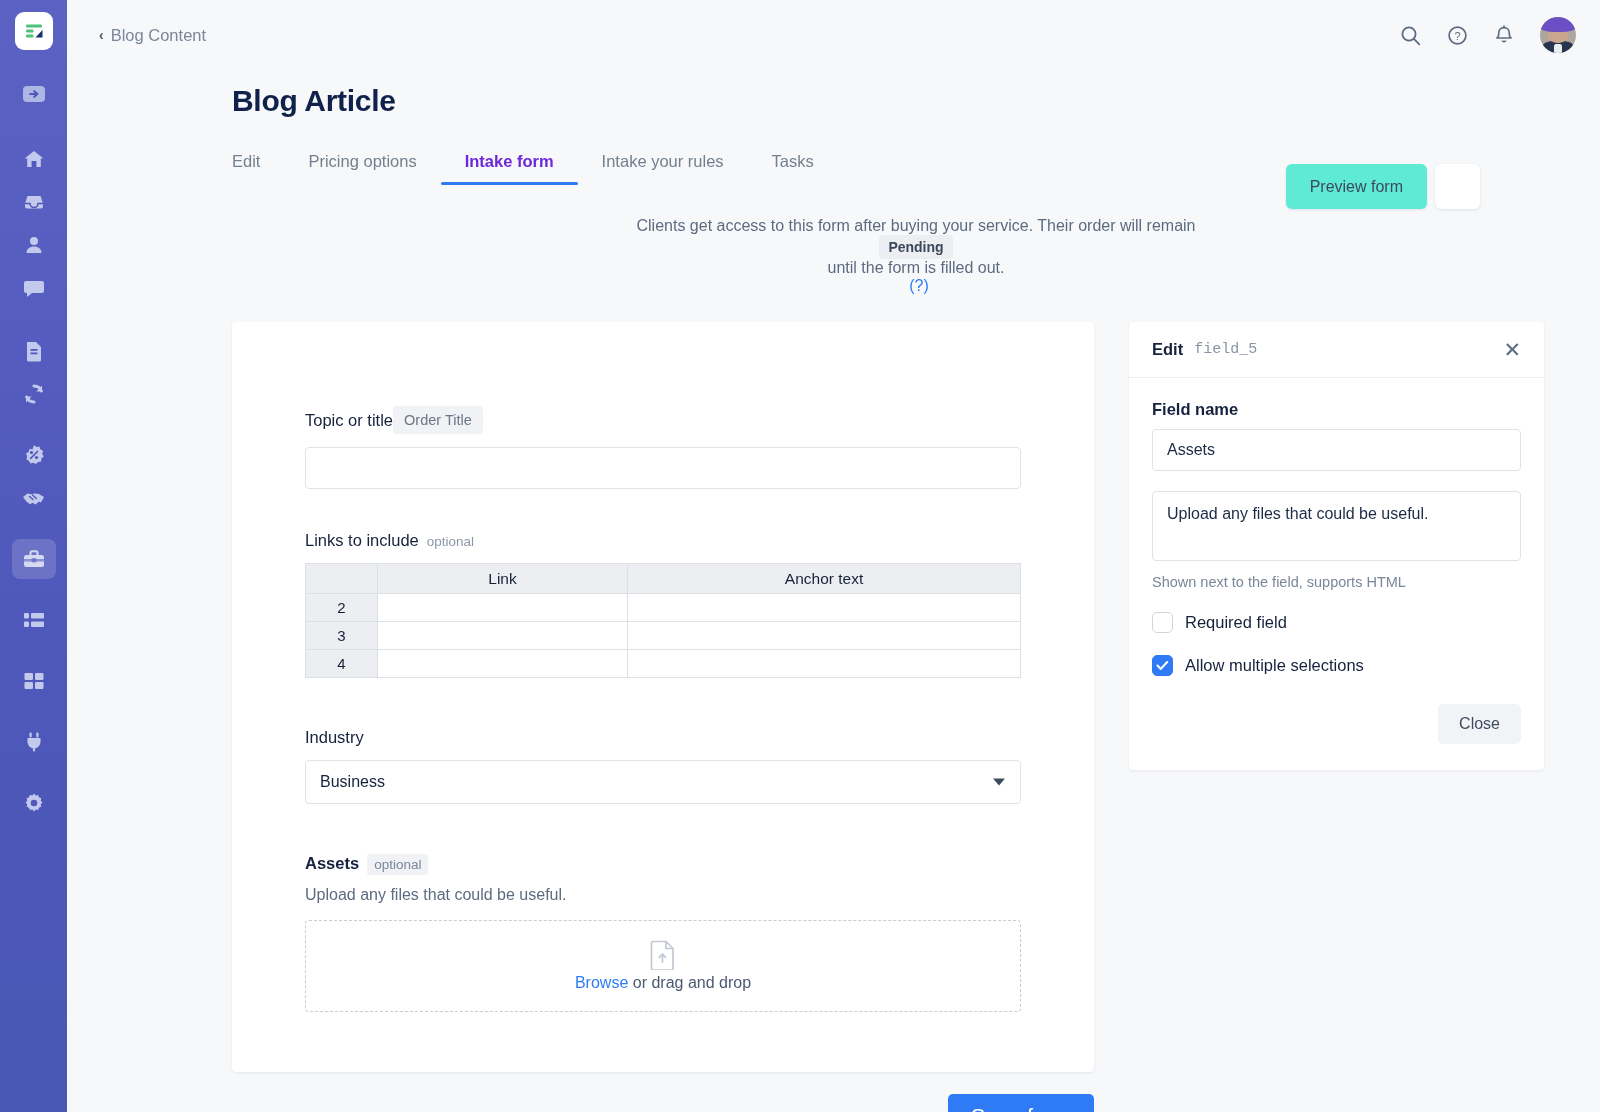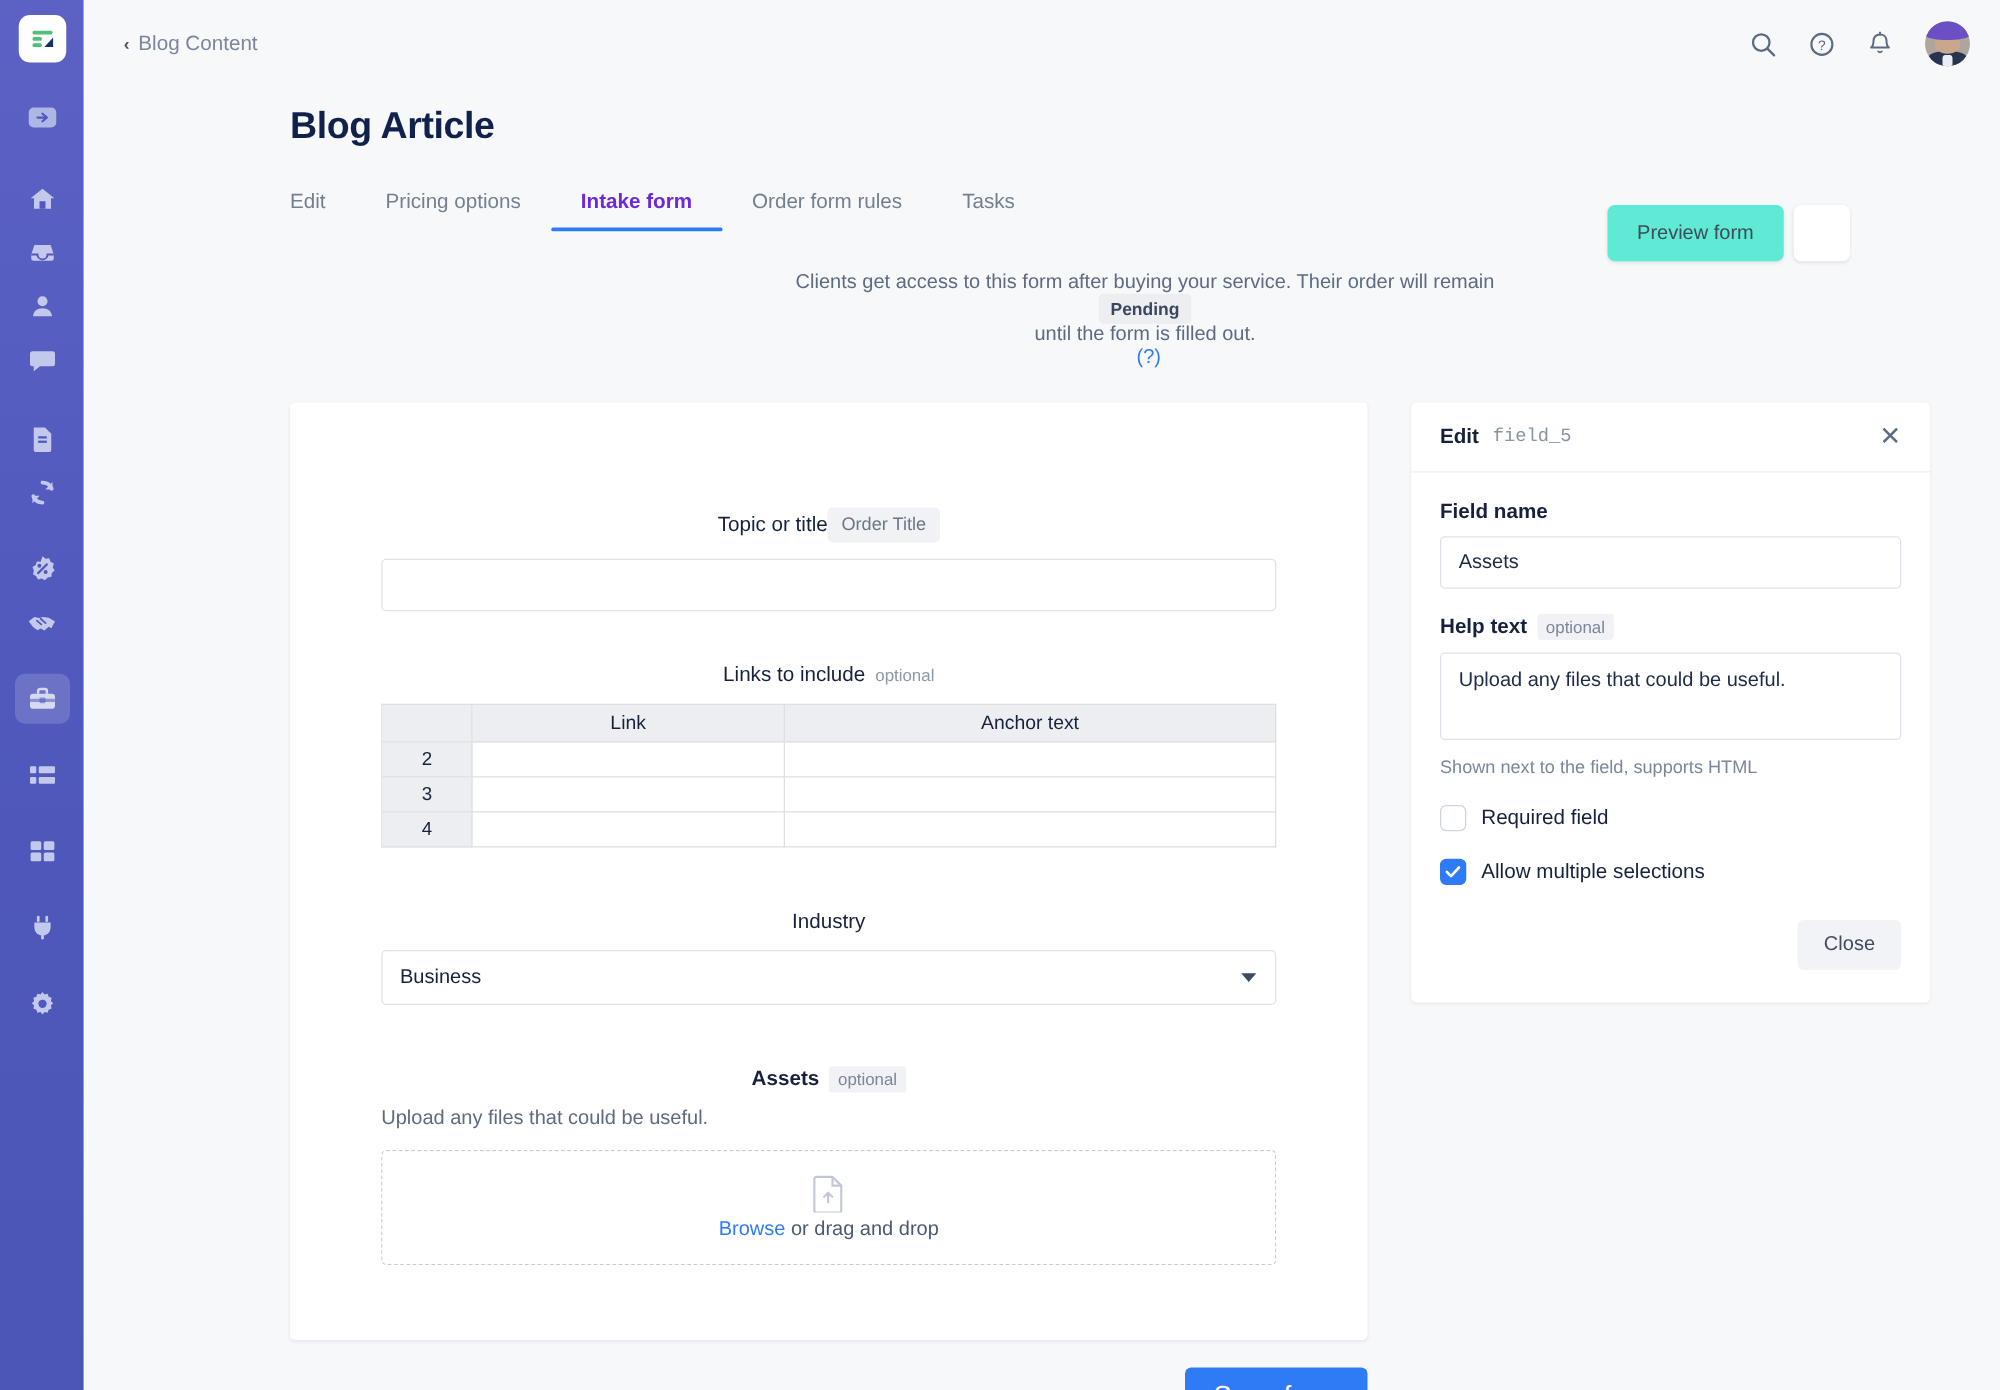--- a/index.html
+++ b/index.html
@@ -128,21 +128,21 @@
   }
 
   
   #form-card {
     width: 862px; background: #fff; border-radius: 4px;
     box-shadow: 0 1px 3px rgba(16,33,75,0.08);
     padding: 84px 73px 60px 73px;
   }
   .field { margin-bottom: 0; }
   .field-head {
-    display: flex; align-items: center; justify-content: center;
+    display: flex; align-items: center; justify-content: flex-start;
     margin-bottom: 13px;
   }
   .field-label {
     font-size: 16.5px; color: #16223d; font-weight: 500;
   }
   .field-label.bold { font-weight: bold; }
   .opt-plain { font-size: 13.5px; color: #8d98a9; margin-left: 8px; font-weight: normal; }
   .opt-chip {
     font-size: 13.5px; color: #7a8699; background: #f1f2f5;
     border-radius: 3px; padding: 3px 7px; margin-left: 8px; font-weight: normal;
@@ -431,21 +431,21 @@
     </div>
   </div>
 
   <div class="page-title">Blog Article</div>
 
   <div id="tabs-wrap">
     <div id="tabs">
       <div class="tab">Edit</div>
       <div class="tab">Pricing options</div>
       <div class="tab active">Intake form</div>
-      <div class="tab">Order form rules</div>
+      <div class="tab">Intake your rules</div>
       <div class="tab">Tasks</div>
     </div>
   </div>
 
   <div class="tab-actions">
     <button class="btn-white">Preview form</button>
     <button class="btn-kebab">
       <span>
         <span class="kebab-dot"></span>
         <span class="kebab-dot"></span>
@@ -559,24 +559,20 @@
         <span class="panel-head-code">field_5</span>
         <span class="panel-close">✕</span>
       </div>
 
       <div class="panel-body">
         <div class="p-label">Field name</div>
         <input class="p-input" type="text" value="Assets" style="">
 
         <div style="height:20px"></div>
 
-        <div class="p-label">
-          <span>Help text</span>
-            <span class="opt-chip">optional</span>
-        </div>
         <textarea class="p-textarea" style="">Upload any files that could be useful.</textarea>
         <div class="p-hint">Shown next to the field, supports HTML</div>
 
         <div class="check-row">
           <span class="cbox"></span>
           <span class="check-label">Required field</span>
         </div>
 
         <div class="check-row">
           <span class="cbox checked">

